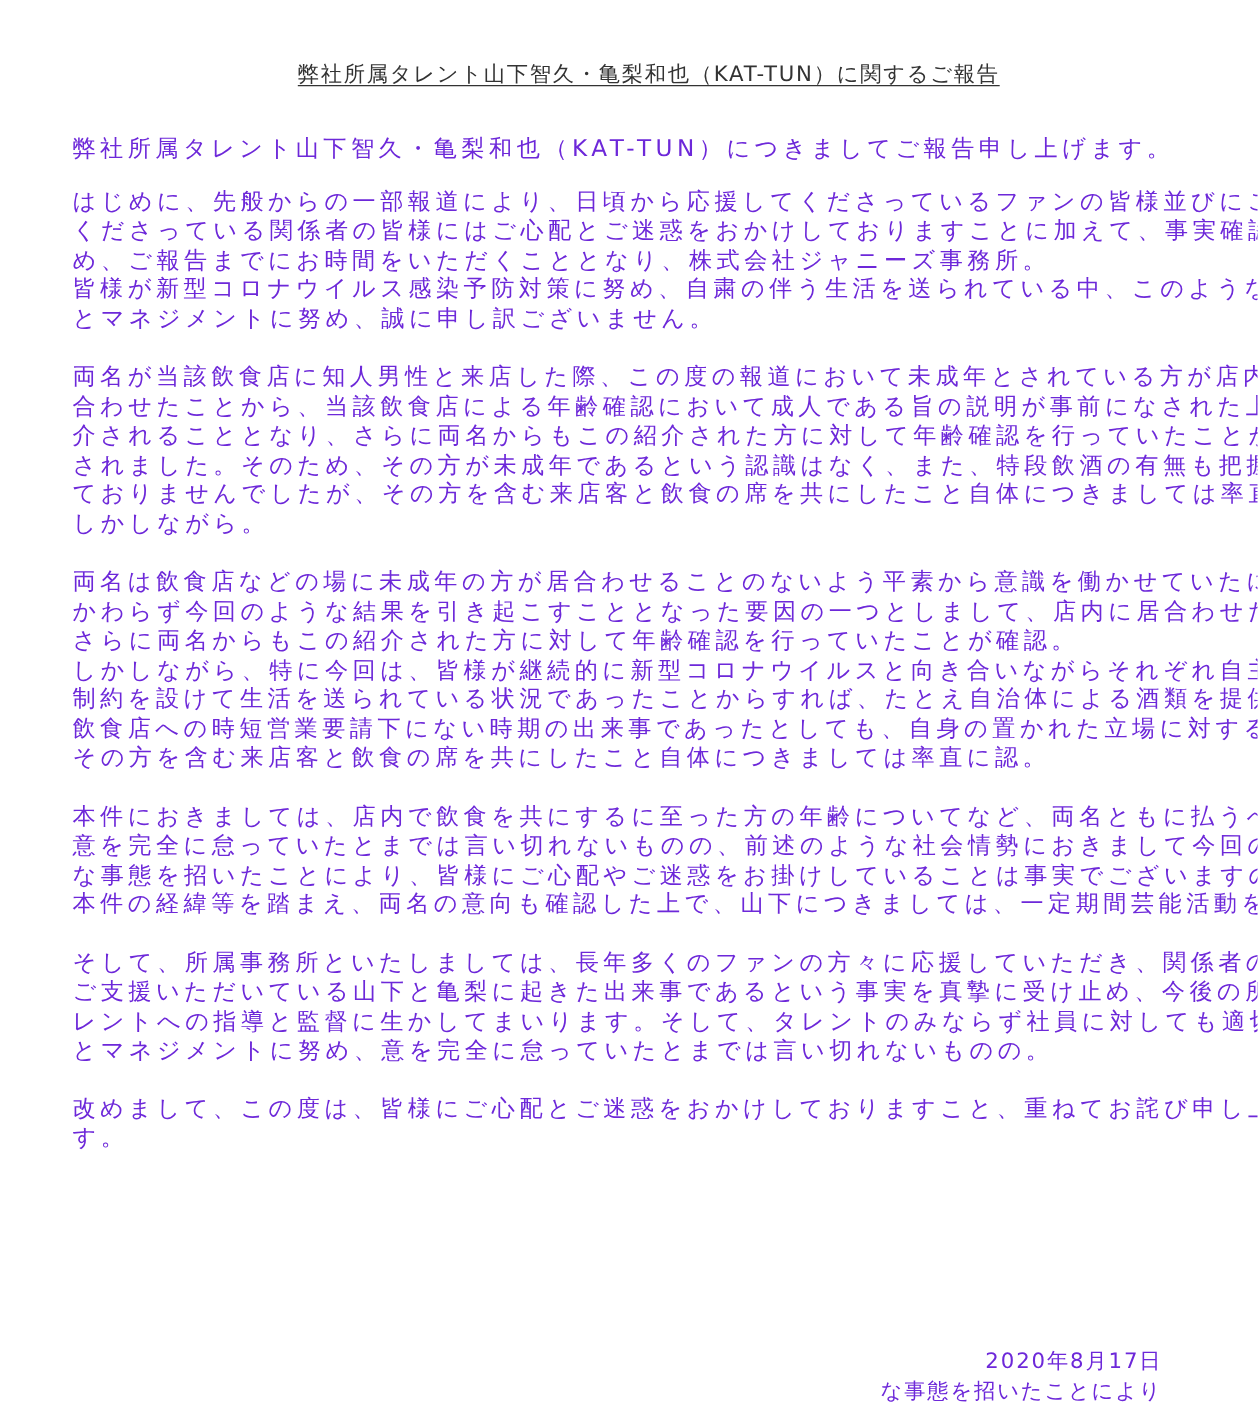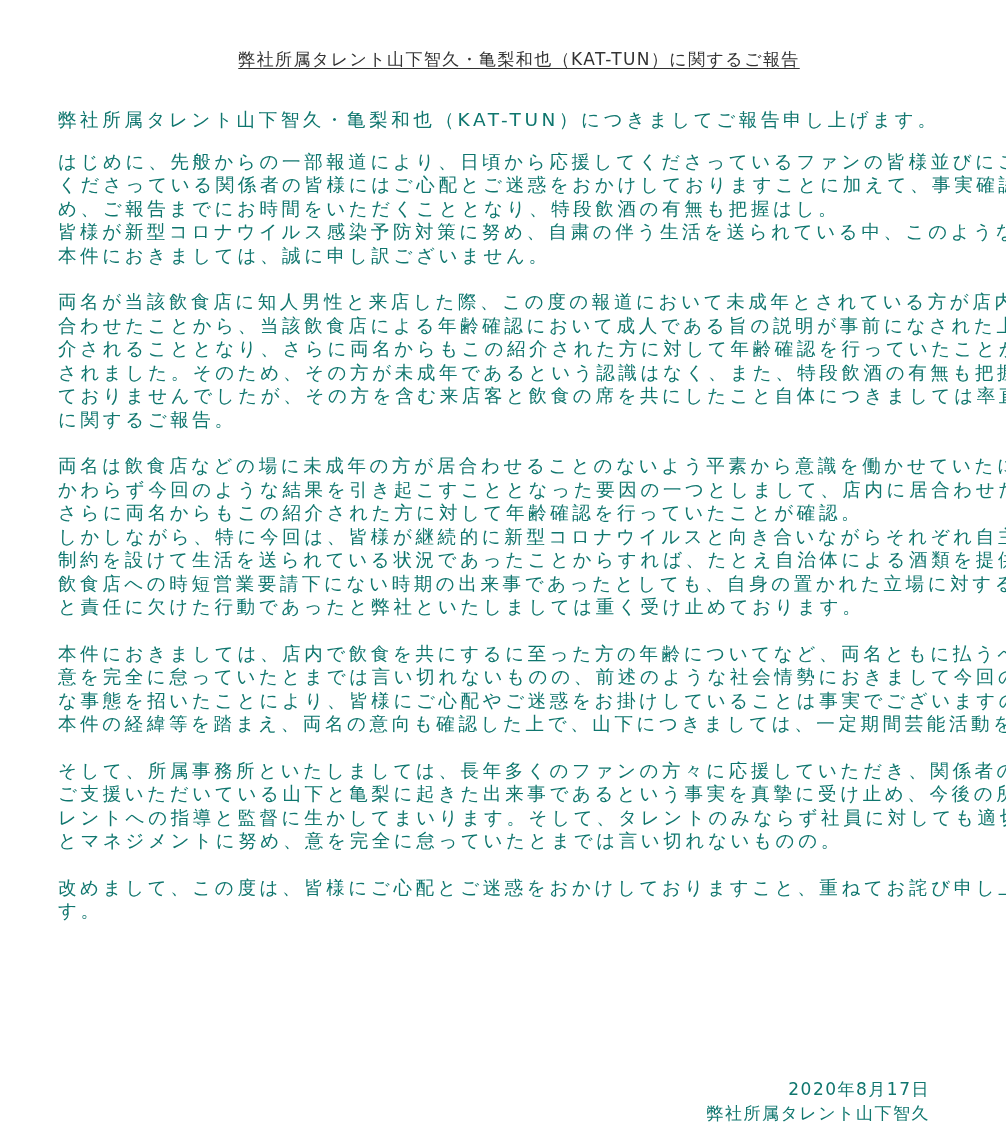--- a/index.html
+++ b/index.html
@@ -12,21 +12,21 @@
   .title {
     position: absolute; left: 0; width: 1006px; top: 48px;
     text-align: center; font-size: 17px; letter-spacing: 1.4px;
     text-decoration: underline; text-underline-offset: 3px;
     white-space: nowrap; color: #333;
   }
   .body { position: absolute; left: 42px; top: 108px; width: 900px; }
   .para { margin: 0 0 23px 0; }
   .line {
     font-size: 18.5px; line-height: 23.5px; height: 23.5px;
-    letter-spacing: 3.6px; white-space: nowrap; color: #0f766e;
+    letter-spacing: 3.6px; white-space: nowrap; color: #6d28d9;
   }
   .intro { margin-bottom: 18px; }
   .sign {
     position: absolute; right: 92px; top: 1078px; text-align: right; margin-left: 19px;
   }
   .sign .line { letter-spacing: 1.5px; font-size: 17px; }
 </style>
 </head>
 <body>
 
@@ -34,42 +34,42 @@
   <div class="title">弊社所属タレント山下智久・亀梨和也（KAT-TUN）に関するご報告</div>
 
   <div class="body">
     <div class="para intro">
       <div class="line">弊社所属タレント山下智久・亀梨和也（KAT-TUN）につきましてご報告申し上げます。</div>
     </div>
 
     <div class="para">
       <div class="line">はじめに、先般からの一部報道により、日頃から応援してくださっているファンの皆様並びにご支援</div>
       <div class="line">くださっている関係者の皆様にはご心配とご迷惑をおかけしておりますことに加えて、事実確認等のた</div>
-      <div class="line">め、ご報告までにお時間をいただくこととなり、特段飲酒の有無も把握はし。</div>
+      <div class="line">め、ご報告までにお時間をいただくこととなり、株式会社ジャニーズ事務所。</div>
       <div class="line">皆様が新型コロナウイルス感染予防対策に努め、自粛の伴う生活を送られている中、このような報道</div>
-      <div class="line">本件におきましては、誠に申し訳ございません。</div>
+      <div class="line">とマネジメントに努め、誠に申し訳ございません。</div>
     </div>
 
     <div class="para">
       <div class="line">両名が当該飲食店に知人男性と来店した際、この度の報道において未成年とされている方が店内に居</div>
       <div class="line">合わせたことから、当該飲食店による年齢確認において成人である旨の説明が事前になされた上で紹</div>
       <div class="line">介されることとなり、さらに両名からもこの紹介された方に対して年齢確認を行っていたことが確認</div>
       <div class="line">されました。そのため、その方が未成年であるという認識はなく、また、特段飲酒の有無も把握はし</div>
       <div class="line">ておりませんでしたが、その方を含む来店客と飲食の席を共にしたこと自体につきましては率直に認</div>
-      <div class="line">に関するご報告。</div>
+      <div class="line">しかしながら。</div>
     </div>
 
     <div class="para">
       <div class="line">両名は飲食店などの場に未成年の方が居合わせることのないよう平素から意識を働かせていたにもか</div>
       <div class="line">かわらず今回のような結果を引き起こすこととなった要因の一つとしまして、店内に居合わせた方が</div>
       <div class="line">さらに両名からもこの紹介された方に対して年齢確認を行っていたことが確認。</div>
       <div class="line">しかしながら、特に今回は、皆様が継続的に新型コロナウイルスと向き合いながらそれぞれ自主的に</div>
       <div class="line">制約を設けて生活を送られている状況であったことからすれば、たとえ自治体による酒類を提供する</div>
       <div class="line">飲食店への時短営業要請下にない時期の出来事であったとしても、自身の置かれた立場に対する自覚</div>
-      <div class="line">と責任に欠けた行動であったと弊社といたしましては重く受け止めております。</div>
+      <div class="line">その方を含む来店客と飲食の席を共にしたこと自体につきましては率直に認。</div>
     </div>
 
     <div class="para">
       <div class="line">本件におきましては、店内で飲食を共にするに至った方の年齢についてなど、両名ともに払うべき注</div>
       <div class="line">意を完全に怠っていたとまでは言い切れないものの、前述のような社会情勢におきまして今回のよう</div>
       <div class="line">な事態を招いたことにより、皆様にご心配やご迷惑をお掛けしていることは事実でございますので、</div>
       <div class="line">本件の経緯等を踏まえ、両名の意向も確認した上で、山下につきましては、一定期間芸能活動を自粛</div>
     </div>
 
     <div class="para">
@@ -80,15 +80,15 @@
     </div>
 
     <div class="para">
       <div class="line">改めまして、この度は、皆様にご心配とご迷惑をおかけしておりますこと、重ねてお詫び申し上げま</div>
       <div class="line">す。</div>
     </div>
   </div>
 
   <div class="sign">
     <div class="line">2020年8月17日</div>
-    <div class="line">弊社所属タレント山下智久</div>
+    <div class="line">な事態を招いたことにより</div>
   </div>
 </div>
 
 </body></html>

